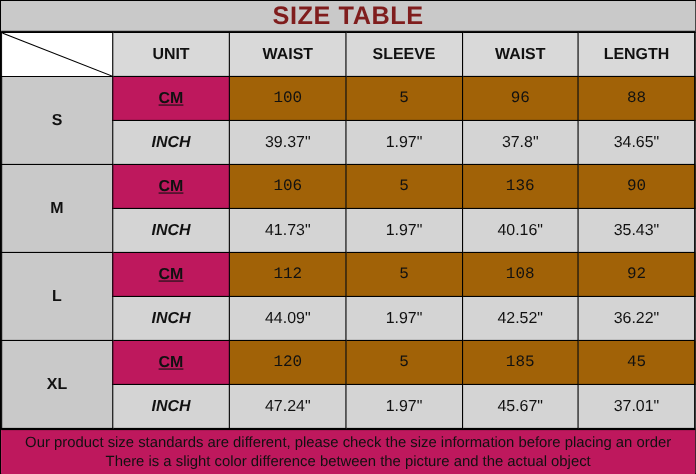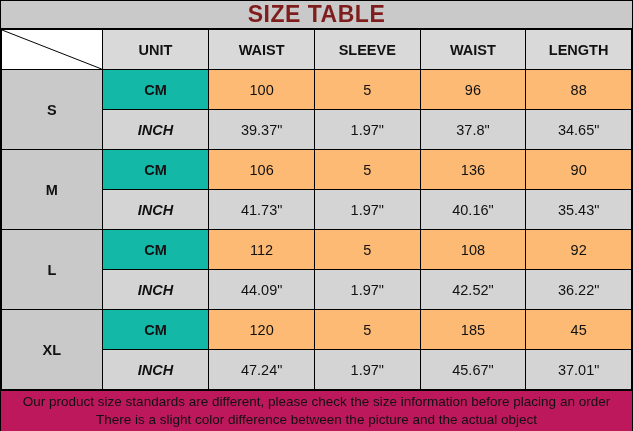--- a/index.html
+++ b/index.html
@@ -77,23 +77,23 @@
     font-size: 15px;
   }
   td.unit-cell {
     background: #d9d9d9;
     font-weight: bold;
     font-size: 14.5px;
   }
   td.value-cell {
     background: #d9d9d9;
   }
-  tr.cm-row td.value-cell { background: #fdba74; }
+  tr.cm-row td.value-cell { background: #a16207; font-family: Liberation Mono, monospace; }
   tr.inch-row td.value-cell { background: #d4d4d4; }
-  tr.cm-row td.unit-cell { background: #14b8a6; }
+  tr.cm-row td.unit-cell { background: #be185d; text-decoration: underline; }
   tr.inch-row td.unit-cell { background: #d4d4d4; font-style: italic; }
 
   .footer {
     flex: 1 1 auto;
     background: #be185d;
     border-top: 1px solid #000;
     display: flex;
     flex-direction: column;
     align-items: center;
     justify-content: center;

